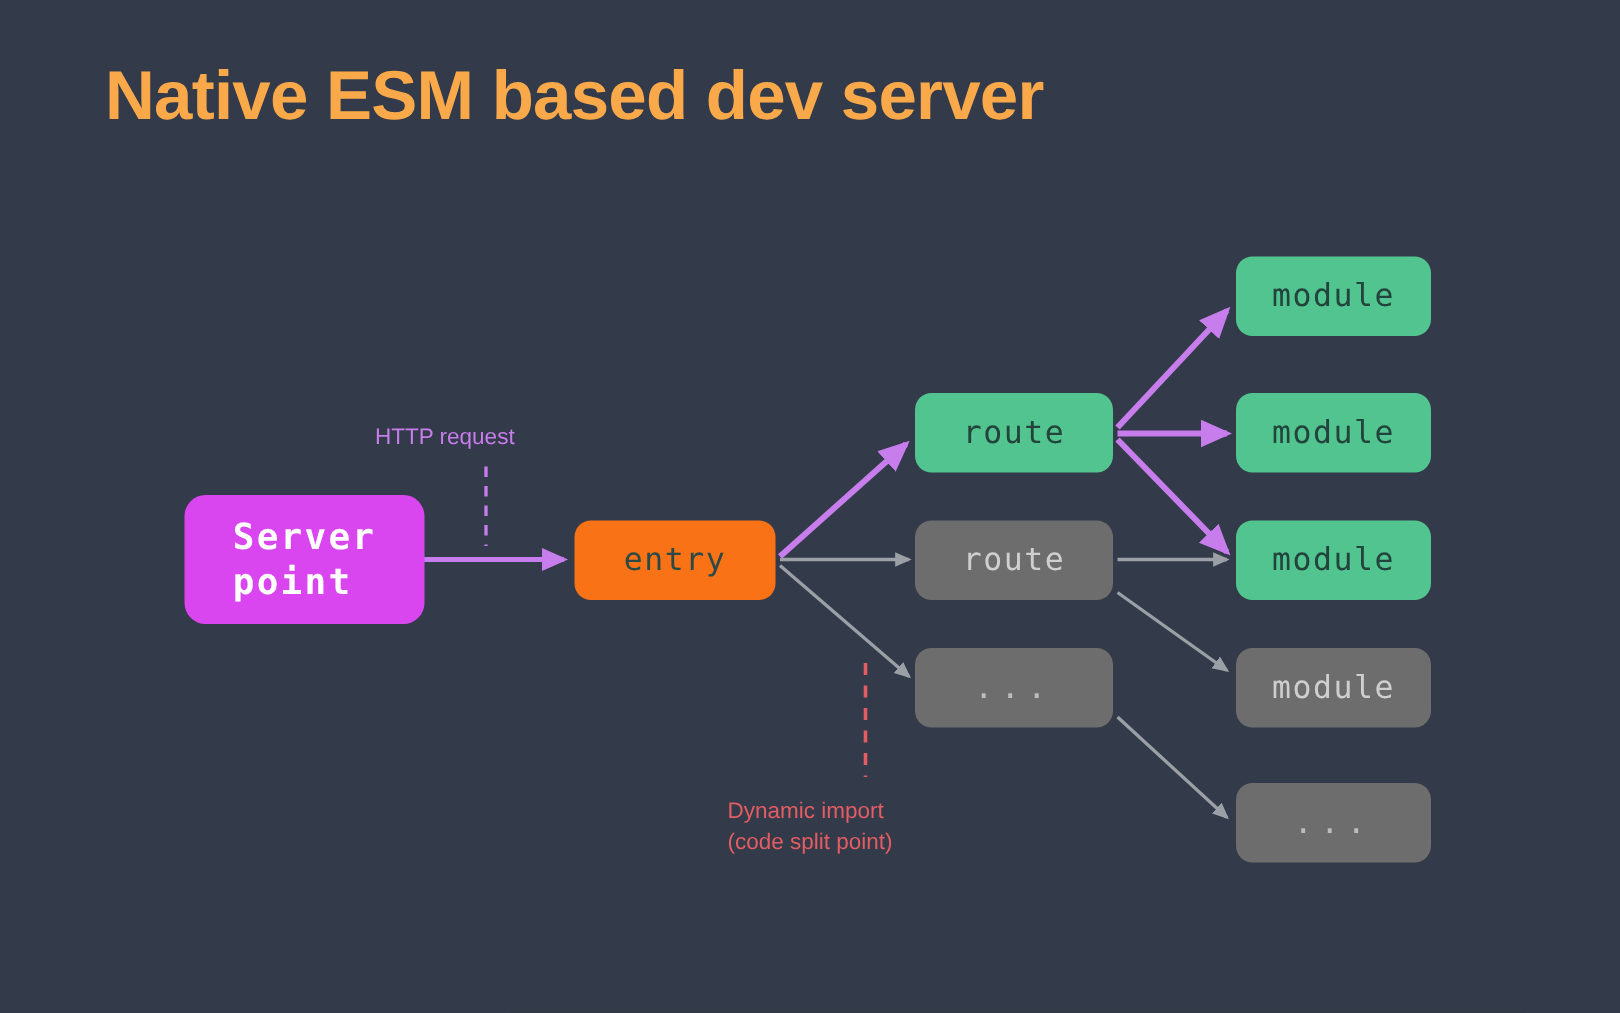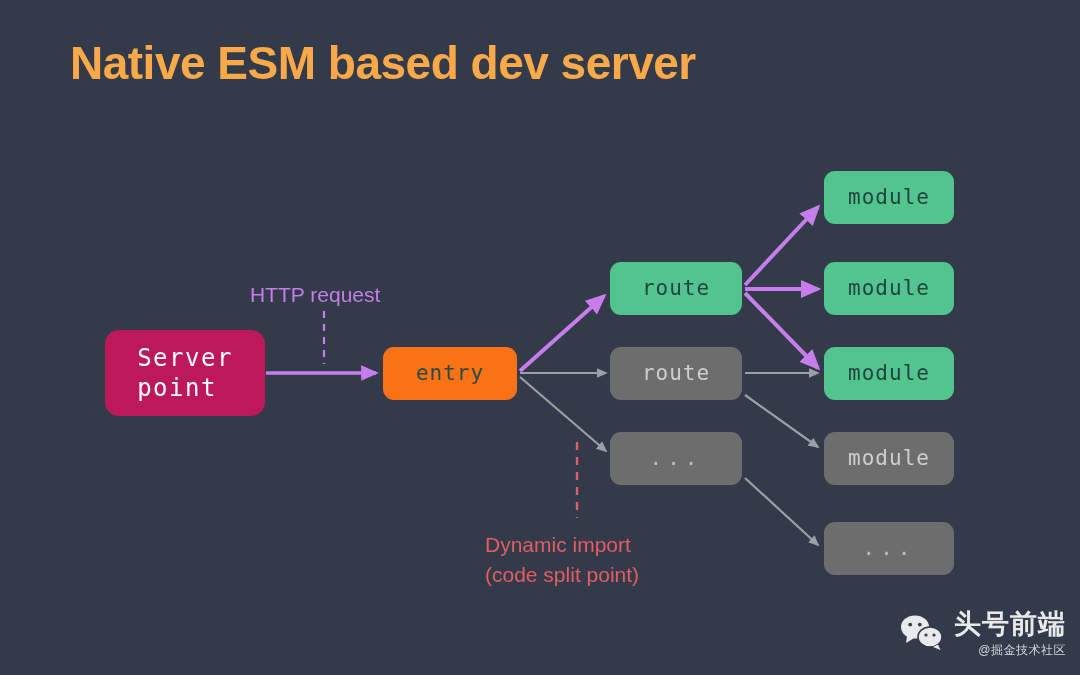--- a/index.html
+++ b/index.html
@@ -42,46 +42,47 @@
     justify-content: center;
     text-align: left;
     border-radius: 11px;
     font-family: "DejaVu Sans Mono", "Liberation Mono", monospace;
     font-size: 21px;
     letter-spacing: 1px;
     line-height: 1.25;
     z-index: 3;
   }
   .node-server {
-    background: #be185d;
+    background: #d946ef;
     color: #ffffff;
-    font-weight: 400;
+    font-weight: 700;
     font-size: 24px;
     letter-spacing: 1.5px;
     border-radius: 14px;
+    margin-left: 18px;
   }
   .node-entry {
     background: #f97316;
     color: #2b4a47;
   }
   .node-active {
     background: #52c48f;
     color: #23443c;
   }
   .node-dim {
     background: #6d6d6d;
     color: #cfcfcf;
   }
   .node-dots {
     letter-spacing: 5px;
     color: #bdbdbd;
   }
   .edge-label {
     position: absolute;
-    font-size: 21px;
+    font-size: 15px;
     white-space: nowrap;
     z-index: 4;
   }
   .label-http {
     color: #c77deb;
     left: 250px;
     top: 283px;
   }
   .label-dynamic {
     color: #e35d62;
@@ -201,32 +202,14 @@
 
   <div class="node node-dim" style="left:824px; top:522px; width:130px; height:53px;">
     <span class="node-dots">...</span>
   </div>
 
   <div class="edge-label label-http">HTTP request</div>
 
   <div class="edge-label label-dynamic">Dynamic import
 (code split point)</div>
 
-  <div class="watermark">
-    <span>
-      <svg width="44" height="38" viewBox="0 0 44 38">
-        <ellipse cx="15" cy="14" rx="14" ry="11.6" fill="#e9eaec"></ellipse>
-        <path d="M7 23 L6 30 L13.5 25.4 z" fill="#e9eaec"></path>
-        <circle cx="10.2" cy="11.6" r="1.9" fill="#333a49"></circle>
-        <circle cx="19.8" cy="11.6" r="1.9" fill="#333a49"></circle>
-        <ellipse cx="30" cy="24" rx="12" ry="10" fill="#e9eaec" stroke="#333a49" stroke-width="1.6"></ellipse>
-        <path d="M38 31.5 L40.5 37 L33 34 z" fill="#e9eaec"></path>
-        <circle cx="26" cy="22" r="1.6" fill="#333a49"></circle>
-        <circle cx="34" cy="22" r="1.6" fill="#333a49"></circle>
-      </svg>
-    </span>
-    <span class="wm-text">
-      <span class="wm-title">头号前端</span>
-      <span class="wm-sub">@掘金技术社区</span>
-    </span>
-  </div>
 
 </div>
 
 </body></html>

